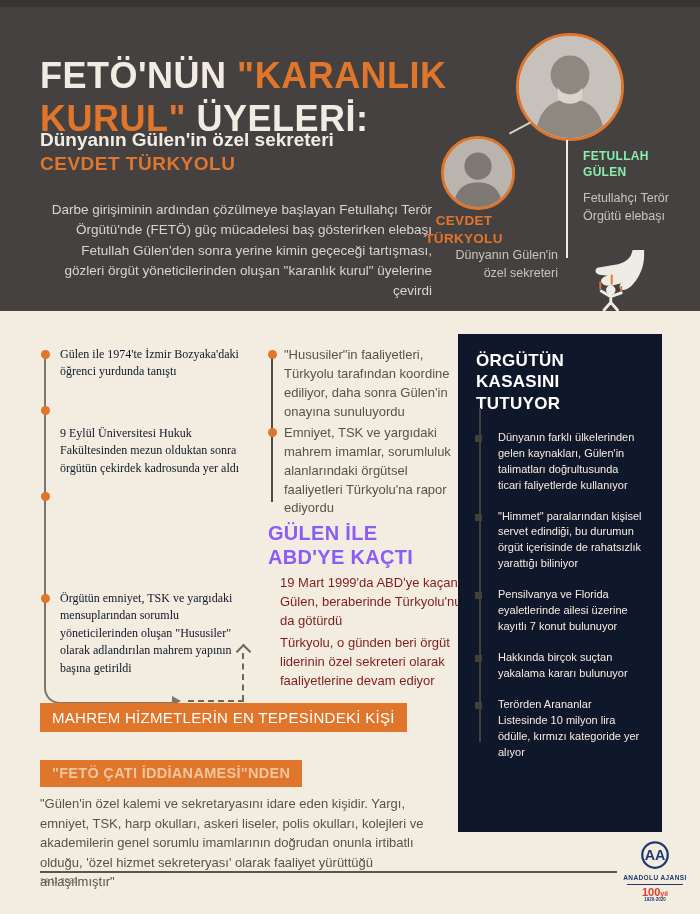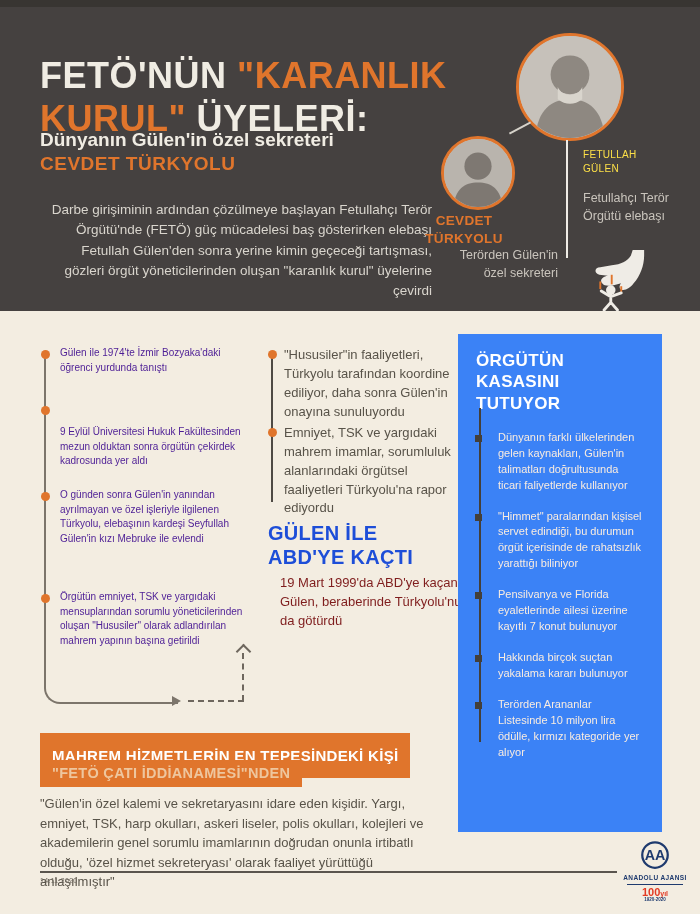--- a/index.html
+++ b/index.html
@@ -16,51 +16,51 @@
          line-height:1.2;letter-spacing:.5px;color:#f0ece3;}
   .title .orange{color:#e0752c;}
   .subtitle{left:40px;top:128px;font-size:19px;font-weight:700;color:#f0ece3;line-height:1.3;}
   .subname{left:40px;top:153px;font-size:19px;font-weight:800;color:#e0752c;letter-spacing:.5px;}
   .intro{left:40px;top:200px;width:392px;font-size:13.5px;line-height:1.5;color:#d9d5cd;text-align:right;}
   .pcirc{border:3px solid #e0752c;border-radius:50%;overflow:hidden;background:#c6c1ba;}
   .pc1{left:516px;top:33px;width:102px;height:102px;}
   .pc2{left:441px;top:136px;width:68px;height:68px;}
   .diag{left:508px;top:127px;width:24px;height:0;border-top:2px solid #d6d2ca;transform:rotate(-28deg);}
   .vline{left:566px;top:140px;width:2px;height:118px;background:#efece6;}
-  .p1name{left:583px;top:148px;font-size:10px;font-weight:400;color:#fde047;line-height:1.35;letter-spacing:.3px;}
+  .p1name{left:583px;top:148px;font-size:12px;font-weight:700;color:#86efac;line-height:1.35;letter-spacing:.3px;}
   .p1role{left:583px;top:190px;font-size:12.5px;color:#c9c4bc;line-height:1.4;}
   .p2name{left:394px;top:212px;width:140px;text-align:center;font-size:13.5px;font-weight:800;color:#e0752c;line-height:1.35;letter-spacing:.3px;}
   .p2role{left:418px;top:247px;width:140px;text-align:right;font-size:12.5px;color:#c9c4bc;line-height:1.4;}
   
   .tl-left-line{left:44px;top:356px;width:132px;height:346px;
     border-left:2px solid #7c756b;border-bottom:2px solid #7c756b;border-bottom-left-radius:16px;}
   .arrow-r{left:172px;top:696px;width:0;height:0;
     border-left:9px solid #7c756b;border-top:5px solid transparent;border-bottom:5px solid transparent;}
   .dash-h{left:188px;top:700px;width:56px;height:0;border-top:2px dashed #6e675e;}
   .dash-v{left:242px;top:653px;width:0;height:48px;border-left:2px dashed #6e675e;}
   .chev-up{left:238px;top:646px;width:9px;height:9px;
     border-top:2px solid #6e675e;border-right:2px solid #6e675e;transform:rotate(-45deg);}
   .dot{width:9px;height:9px;border-radius:50%;background:#e0752c;}
-  .tl-txt{width:192px;font-size:10px;line-height:1.45;color:#4c1d95;}
+  .tl-txt{width:192px;font-size:12px;line-height:1.45;color:#0f172a;font-family:Liberation Serif, serif;}
   .tl-mid-line{left:271px;top:356px;width:2px;height:146px;background:#4e4a44;}
   .mid-txt{left:284px;width:172px;font-size:13px;line-height:1.45;color:#585349;}
   
-  .esc-h{left:268px;top:521px;font-size:20px;font-weight:800;color:#1d4ed8;line-height:1.2;letter-spacing:.3px;}
+  .esc-h{left:268px;top:521px;font-size:20px;font-weight:800;color:#8b5cf6;line-height:1.2;letter-spacing:.3px;}
   .esc-p{left:280px;width:190px;font-size:13px;line-height:1.45;color:#7f1d1d;}
   
-  .kasa{left:458px;top:334px;width:168px;height:462px;background:#3b82f6;
+  .kasa{left:458px;top:334px;width:168px;height:462px;background:#0f172a;
         padding:16px 18px 20px 18px;overflow:hidden;}
   .kasa-h{font-size:17px;font-weight:800;color:#ffffff;line-height:1.25;letter-spacing:.3px;margin:0 0 16px 0;}
   .kasa-line{position:absolute;left:21px;top:74px;width:2px;height:334px;background:#443f39;}
   .kasa-item{position:relative;padding-left:22px;margin-bottom:15px;
         font-size:11px;line-height:1.45;color:#f9ece0;}
   .ksq{position:absolute;left:-1px;top:5px;width:7px;height:7px;background:#443f39;}
   
-  .ban1{left:40px;top:733px;background:#e0752c;color:#fff;font-size:15px;font-weight:700;
-        padding:14px 12px;letter-spacing:.3px;}
+  .ban1{left:40px;top:703px;background:#e0752c;color:#fff;font-size:15px;font-weight:400;
+        padding:6px 12px;letter-spacing:.3px;}
   .ban2{left:40px;top:760px;background:#e0752c;color:#eec69e;font-size:14.5px;font-weight:600;
         padding:5px 12px 6px 12px;letter-spacing:.3px;}
   .quote{left:40px;top:794px;width:400px;font-size:13px;line-height:1.5;color:#585349;}
   
   .frule{left:40px;top:871px;width:577px;height:2px;background:#5a554e;}
   .fdate{left:40px;top:877px;font-size:7px;color:#6d675e;letter-spacing:.3px;}
   .aalogo{left:621px;top:840px;width:68px;text-align:center;color:#1e3a6e;}
   .aalogo .agname{font-size:6.5px;font-weight:700;letter-spacing:.4px;line-height:1;margin-top:1px;}
   .aalogo .agrule{height:1px;background:#1e3a6e;margin:2px 6px;}
   .aalogo .yil{font-size:11px;font-weight:800;color:#e23b24;line-height:1;}
@@ -109,21 +109,21 @@
     </div>
     <div class="abs p1role">
       <span>Fetullahçı Terör</span><br>
       <span>Örgütü elebaşı</span>
     </div>
     <div class="abs p2name">
       <span>CEVDET</span><br>
       <span>TÜRKYOLU</span>
     </div>
     <div class="abs p2role">
-      <span>Terörden Gülen'in</span><br>
+      <span>Dünyanın Gülen'in</span><br>
       <span>özel sekreteri</span>
     </div>
 
     <svg class="abs" style="left:556px;top:250px;" width="100" height="61" viewBox="0 0 100 64">
       <path d="M6,0 L18,0 L20,6 C24,12 30,15 40,16 L52,18 C58,18 59,24 53,26 L44,27 C50,28 53,32 50,35 C48,38 43,38 38,37 L30,35 C33,38 32,42 28,42 C24,42 20,39 17,35 C10,27 6,16 6,6 Z" fill="#efece6" transform="translate(96,0) scale(-1,1)"></path>
       <line x1="56" y1="26" x2="56" y2="36" stroke="#e0752c" stroke-width="2"></line>
       <line x1="44" y1="33" x2="44" y2="41" stroke="#e0752c" stroke-width="2"></line>
       <line x1="66" y1="38" x2="66" y2="44" stroke="#e0752c" stroke-width="2"></line>
       <circle cx="55" cy="42" r="5" fill="#efece6"></circle>
       <path d="M55,47 L55,55 M55,49 L45,43 M55,49 L66,45 M55,55 L48,63 M55,55 L62,63" stroke="#efece6" stroke-width="3" stroke-linecap="round" fill="none"></path>
@@ -136,34 +136,34 @@
   <div class="abs dash-v"></div>
   <div class="abs chev-up"></div>
 
   <span class="abs dot" style="left:41px;top:350px;"></span>
   <span class="abs dot" style="left:41px;top:406px;"></span>
   <span class="abs dot" style="left:41px;top:492px;"></span>
   <span class="abs dot" style="left:41px;top:594px;"></span>
 
   <p class="abs tl-txt" style="left:60px;top:346px;">Gülen ile 1974'te İzmir Bozyaka'daki öğrenci yurdunda tanıştı</p>
   <p class="abs tl-txt" style="left:60px;top:425px;">9 Eylül Üniversitesi Hukuk Fakültesinden mezun olduktan sonra örgütün çekirdek kadrosunda yer aldı</p>
-  <p class="abs tl-txt" style="left:60px;top:488px;">O günden sonra Gülen'in yanından ayrılmayan ve özel işleriyle ilgilenen Türkyolu, elebaşının kardeşi Seyfullah Gülen'in kızı Mebruke ile evlendi</p>
   <p class="abs tl-txt" style="left:60px;top:590px;">Örgütün emniyet, TSK ve yargıdaki mensuplarından sorumlu yöneticilerinden oluşan "Hususiler" olarak adlandırılan mahrem yapının başına getirildi</p>
 
   <div class="abs tl-mid-line"></div>
   <span class="abs dot" style="left:268px;top:350px;"></span>
   <span class="abs dot" style="left:268px;top:428px;"></span>
   <p class="abs mid-txt" style="top:346px;">"Hususiler"in faaliyetleri, Türkyolu tarafından koordine ediliyor, daha sonra Gülen'in onayına sunuluyordu</p>
   <p class="abs mid-txt" style="top:424px;">Emniyet, TSK ve yargıdaki mahrem imamlar, sorumluluk alanlarındaki örgütsel faaliyetleri Türkyolu'na rapor ediyordu</p>
 
   <h2 class="abs esc-h" style="margin:0;">
     <span>GÜLEN İLE</span><br>
     <span>ABD'YE KAÇTI</span>
   </h2>
   <p class="abs esc-p" style="top:574px;">19 Mart 1999'da ABD'ye kaçan Gülen, beraberinde Türkyolu'nu da götürdü</p>
+  <p class="abs esc-p" style="top:634px;">Türkyolu, o günden beri örgüt liderinin özel sekreteri olarak faaliyetlerine devam ediyor</p>
 
   <div class="abs kasa">
     <h2 class="kasa-h">
       <span>ÖRGÜTÜN KASASINI</span><br>
       <span>TUTUYOR</span>
     </h2>
     <div class="kasa-line"></div>
     <div class="kasa-item">
       <span class="ksq"></span>
       <p>Dünyanın farklı ülkelerinden gelen kaynakları, Gülen'in talimatları doğrultusunda ticari faliyetlerde kullanıyor</p>

